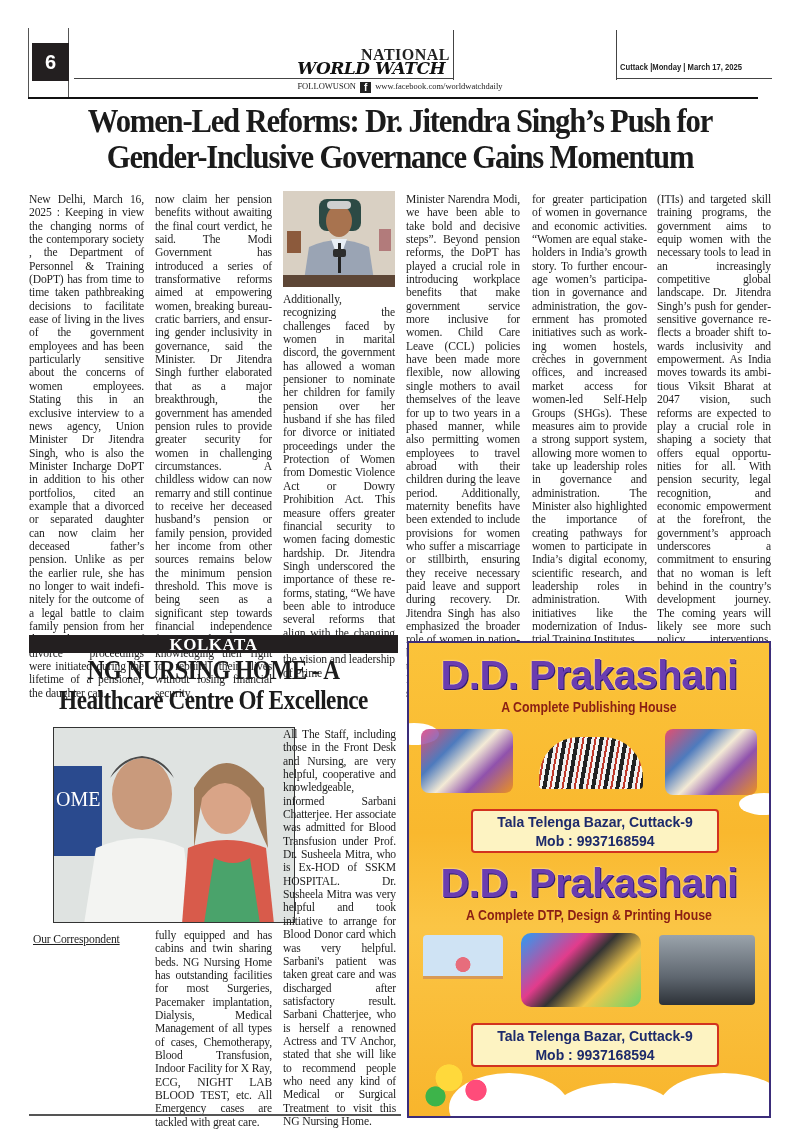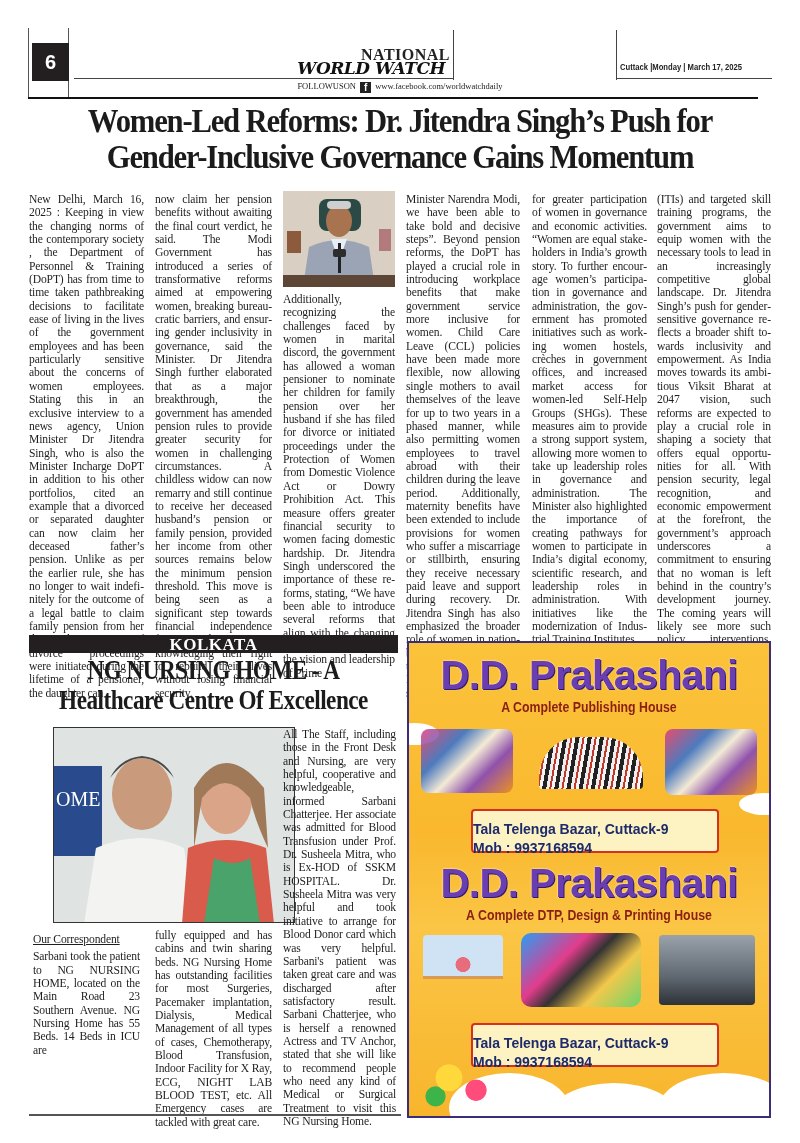--- a/index.html
+++ b/index.html
@@ -40,21 +40,21 @@
   .byline { text-decoration: underline; }
   .bottom-line2 { position: absolute; left: 29px; top: 1114px; width: 372px; height: 2px; background: #555; }
 
   
   .ad { position: absolute; left: 407px; top: 641px; width: 364px; height: 477px; border: 2px solid #3b2d7a;
     background: linear-gradient(180deg, #fbc33a 0%, #f9b82e 40%, #fbc545 60%, #f8b52c 100%); overflow: hidden; }
   .ad-title { position: absolute; left: 0; width: 100%; text-align: center; font-family: Liberation Sans, sans-serif; font-weight: bold; font-size: 40px;
     color: #6a3db0; text-shadow: 1px 1px 0 #2f1a6d, 0 0 2px #fff; letter-spacing: -0.5px; }
   .ad-sub { position: absolute; left: 0; width: 100%; text-align: center; font-family: "Liberation Sans", sans-serif; font-size: 14px; color: #8a1f14; font-weight: bold; transform: scaleX(0.88); }
   .ad-box { position: absolute; left: 62px; width: 248px; height: 44px; background: #fdf3c2; border: 2px solid #d2321f; border-radius: 4px;
-    text-align: left; font-family: "Liberation Sans", sans-serif; font-weight: bold; color: #1d2a6b; font-size: 14px; line-height: 19px; padding-top: 9px; }
+    text-align: center; font-family: "Liberation Sans", sans-serif; font-weight: bold; color: #1d2a6b; font-size: 14px; line-height: 19px; padding-top: 2px; }
   .ad-art { position: absolute; }
   .books { background: linear-gradient(135deg, #e13a7a 0%, #2f6fd6 30%, #f2f2f2 50%, #7d3fc2 70%, #e98a1e 100%); border-radius: 8px; opacity: 0.85; }
   .fan { background: repeating-linear-gradient(100deg, #222 0 4px, #eee 4px 7px, #c0392b 7px 9px, #f5f5f5 9px 12px); border-radius: 40px 40px 4px 4px; }
   .cloud { position: absolute; background: #fff; border-radius: 50%; }
   .designer { background: radial-gradient(circle at 50% 40%, #e76d7c 0 12%, transparent 13%), linear-gradient(180deg, #cfe3f4 0 55%, #d99a54 55% 60%, transparent 60%); border-radius: 4px; }
   .monitor { background: linear-gradient(135deg, #2a9df4 0%, #e23c8c 35%, #333 50%, #f2c84b 70%, #6dd36a 100%); border-radius: 10px; }
   .press { background: linear-gradient(180deg, #9aa3ab 0%, #5f6770 60%, #2d3238 100%); border-radius: 4px; }
   .flowers { background: radial-gradient(circle at 40% 40%, #ffd93b 0 20%, transparent 21%), radial-gradient(circle at 70% 60%, #ff4c7a 0 14%, transparent 15%), radial-gradient(circle at 25% 70%, #3db44a 0 12%, transparent 13%); }
 </style>
 </head>
@@ -120,21 +120,20 @@
     <path d="M30 196 L42 120 Q88 100 130 120 L140 196 Z" fill="#f3f4f2"></path>
     <ellipse cx="172" cy="72" rx="26" ry="34" fill="#d9a487"></ellipse>
     <path d="M140 60 Q170 10 210 60 L214 120 Q200 90 196 70 Q170 40 148 70 L140 120 Z" fill="#a07a58"></path>
     <path d="M128 196 L134 120 Q172 104 212 120 L220 196 Z" fill="#d85b4b"></path>
     <path d="M150 196 L160 130 Q180 140 196 130 L206 196 Z" fill="#4aa36b"></path>
   </svg>
 </div>
 
 <div class="col" style="left:29px; top:929px; width:115px;">
   <p class="byline">Our Correspondent</p>
-  <p>Sarbani took the patient to NG NURSING HOME, located on the Main Road 23 Southern Avenue. NG Nursing Home has 55 Beds. 14 Beds in ICU are</p>
 </div>
 <div class="col" style="left:155px; top:929px; width:117px;">fully equipped and has cab­ins and twin sharing beds. NG Nursing Home has out­standing facilities for most Surgeries, Pacemaker im­plantation, Dialysis, Medical Management of all types of cases, Chemo­therapy, Blood Transfu­sion, Indoor Facility for X Ray, ECG, NIGHT LAB BLOOD TEST, etc. All Emergency cases are tackled with great care.</div>
 <div class="col" style="left:283px; top:728px; width:113px;">All The Staff, including those in the Front Desk and Nursing, are very helpful, cooperative and knowledgeable, informed Sarbani Chatterjee. Her associate was admitted for Blood Transfusion under Prof. Dr. Susheela Mitra, who is Ex-HOD of SSKM HOSPITAL. Dr. Susheela Mitra was very helpful and took initiative to arrange for Blood Do­nor card which was very helpful. Sarbani's pa­tient was taken great care and was discharged after satisfactory result. Sarbani Chatterjee, who is herself a renowned Actress and TV Anchor, stated that she will like to recommend people who need any kind of Medical or Surgical Treatment to visit this NG Nursing Home.</div>
 <div class="bottom-line2"></div>
 
 <div class="ad">
   <div class="cloud" style="left:-20px; top:80px; width:50px; height:22px;"></div>
   <div class="cloud" style="left:330px; top:150px; width:50px; height:22px;"></div>
 
   <div class="ad-title" style="top:10px;">D.D. Prakashani</div>

